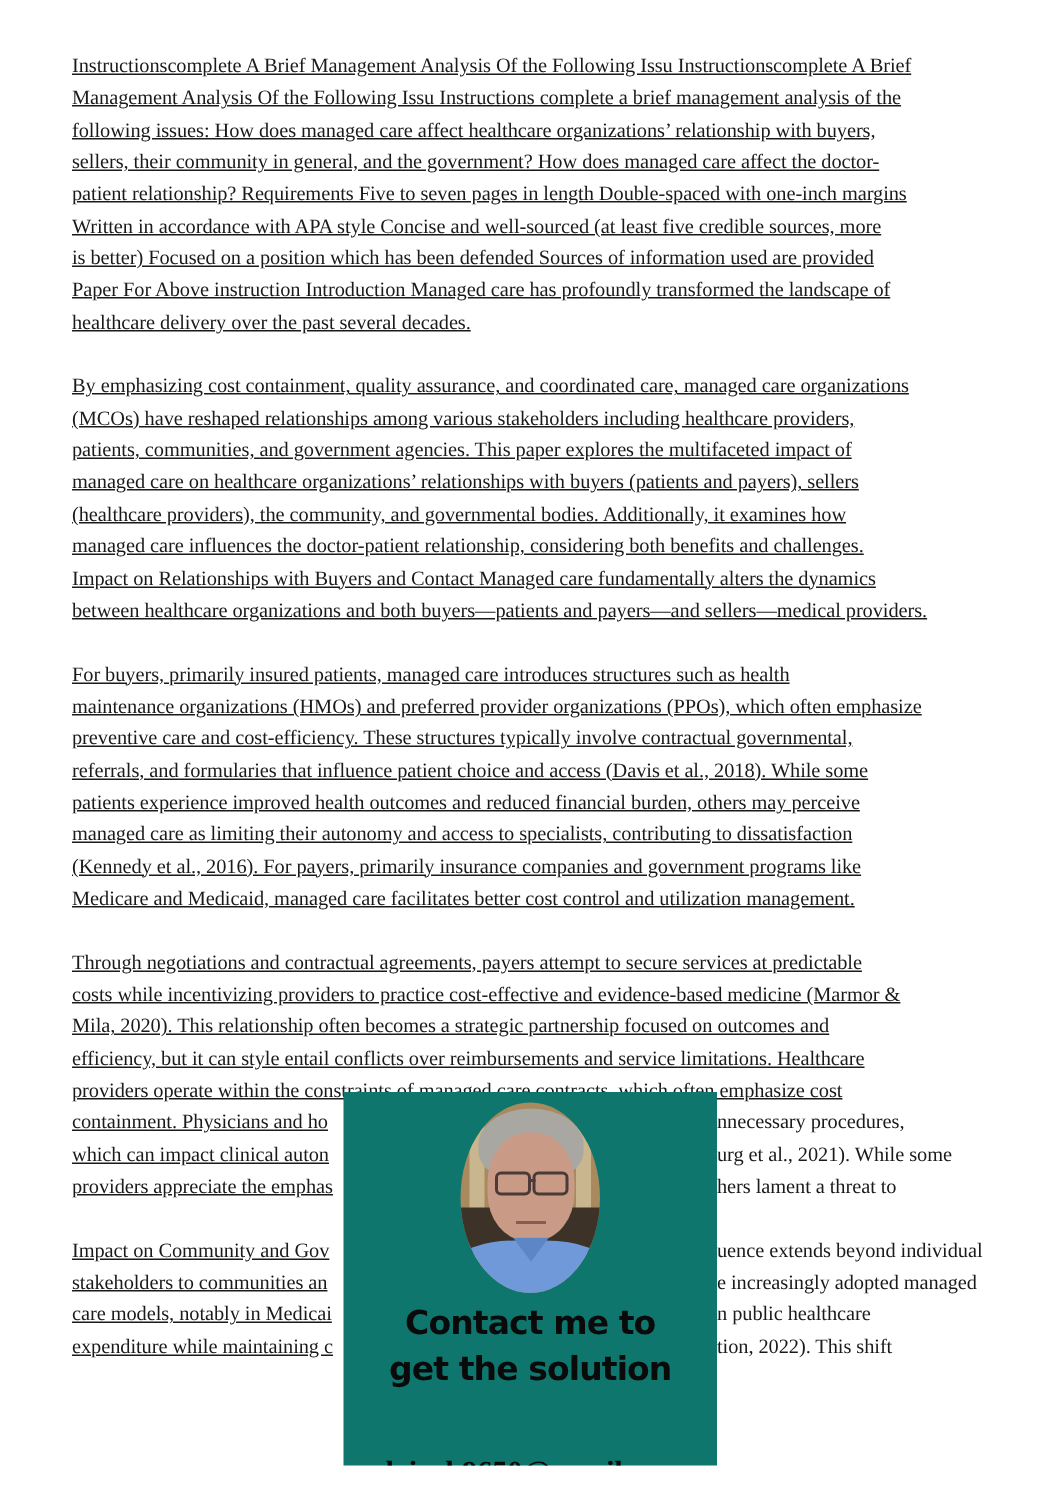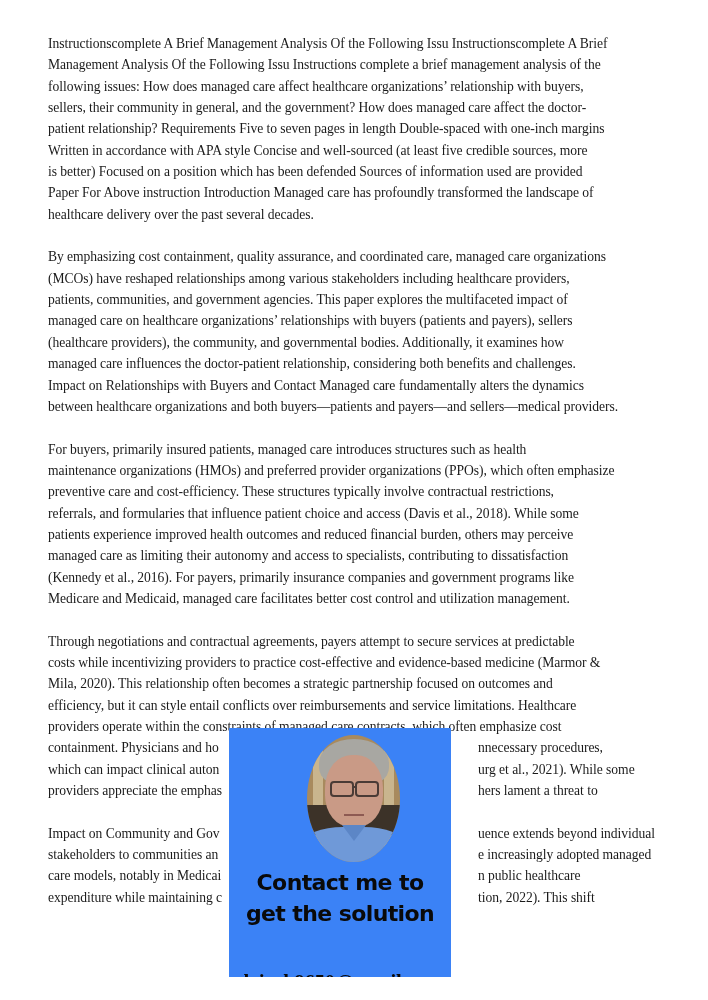--- a/index.html
+++ b/index.html
@@ -22,42 +22,43 @@
     height: 1000px;
   }
   .doc {
     position: absolute;
     left: 48px;
     top: 33px;
     width: 620px;
   }
   .para {
     margin: 0 0 21.35px 0;
+    text-decoration: underline;
   }
   .line {
     position: relative;
     height: 21.35px;
     line-height: 21.35px;
     font-size: 13.6px;
     white-space: nowrap;
     letter-spacing: -0.05px;
   }
   .line .seg-right {
     position: absolute;
     top: 0;
     left: 430px; 
   }
   
   .promo {
     position: absolute;
     left: 229px;
     top: 728px;
-    width: 222px;
+    width: 249px;
     height: 249px;
-    background: #3b82f6;
+    background: #0f766e;
     overflow: hidden;
   }
   .portrait {
     position: absolute;
     left: 78px;
     top: 7px;
     width: 93px;
     height: 127px;
     border-radius: 50%;
     overflow: hidden;
@@ -171,21 +172,21 @@
         <div class="line"><span>patients, communities, and government agencies. This paper explores the multifaceted impact of</span></div>
         <div class="line"><span>managed care on healthcare organizations’ relationships with buyers (patients and payers), sellers</span></div>
         <div class="line"><span>(healthcare providers), the community, and governmental bodies. Additionally, it examines how</span></div>
         <div class="line"><span>managed care influences the doctor-patient relationship, considering both benefits and challenges.</span></div>
         <div class="line"><span>Impact on Relationships with Buyers and Contact Managed care fundamentally alters the dynamics</span></div>
         <div class="line"><span>between healthcare organizations and both buyers—patients and payers—and sellers—medical providers.</span></div>
       </div>
       <div class="para">
         <div class="line"><span>For buyers, primarily insured patients, managed care introduces structures such as health</span></div>
         <div class="line"><span>maintenance organizations (HMOs) and preferred provider organizations (PPOs), which often emphasize</span></div>
-        <div class="line"><span>preventive care and cost-efficiency. These structures typically involve contractual restrictions,</span></div>
+        <div class="line"><span>preventive care and cost-efficiency. These structures typically involve contractual governmental,</span></div>
         <div class="line"><span>referrals, and formularies that influence patient choice and access (Davis et al., 2018). While some</span></div>
         <div class="line"><span>patients experience improved health outcomes and reduced financial burden, others may perceive</span></div>
         <div class="line"><span>managed care as limiting their autonomy and access to specialists, contributing to dissatisfaction</span></div>
         <div class="line"><span>(Kennedy et al., 2016). For payers, primarily insurance companies and government programs like</span></div>
         <div class="line"><span>Medicare and Medicaid, managed care facilitates better cost control and utilization management.</span></div>
       </div>
       <div class="para">
         <div class="line"><span>Through negotiations and contractual agreements, payers attempt to secure services at predictable</span></div>
         <div class="line"><span>costs while incentivizing providers to practice cost-effective and evidence-based medicine (Marmor &amp;</span></div>
         <div class="line"><span>Mila, 2020). This relationship often becomes a strategic partnership focused on outcomes and</span></div>

